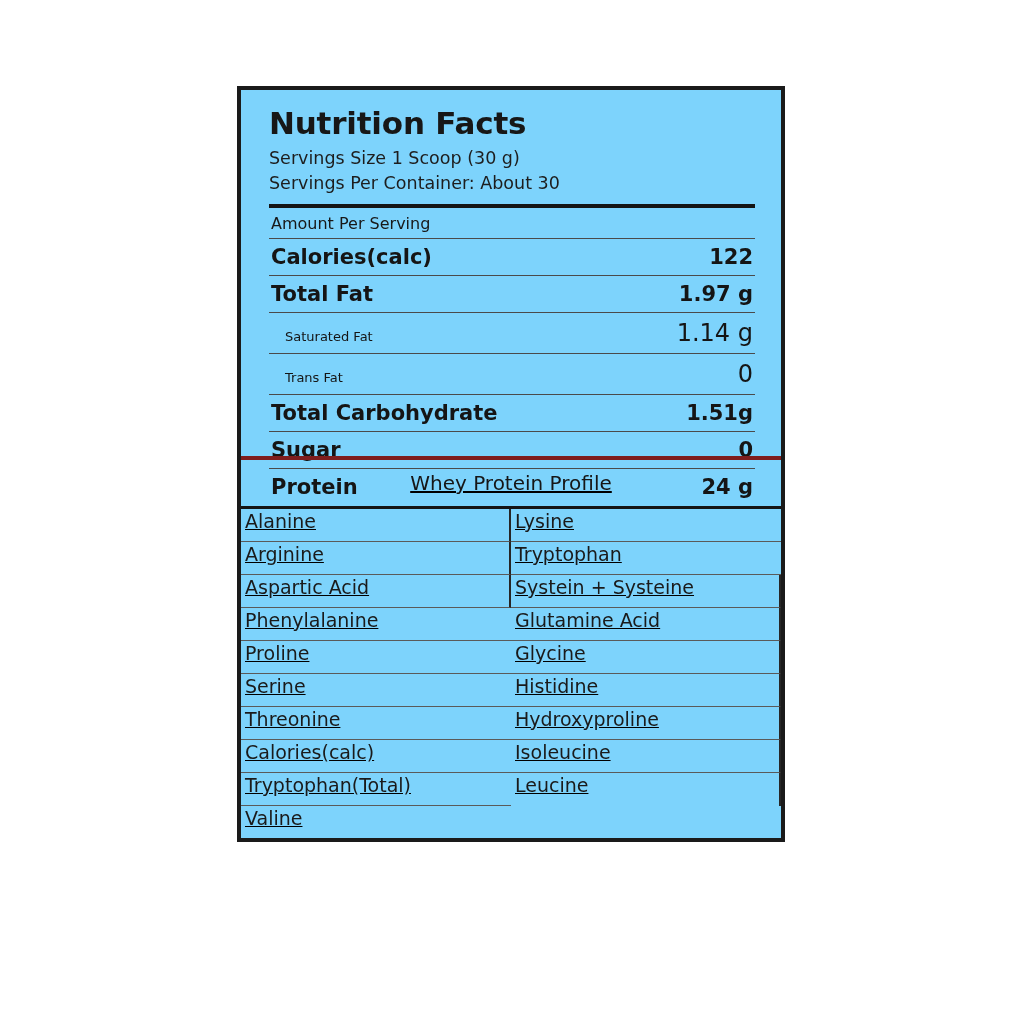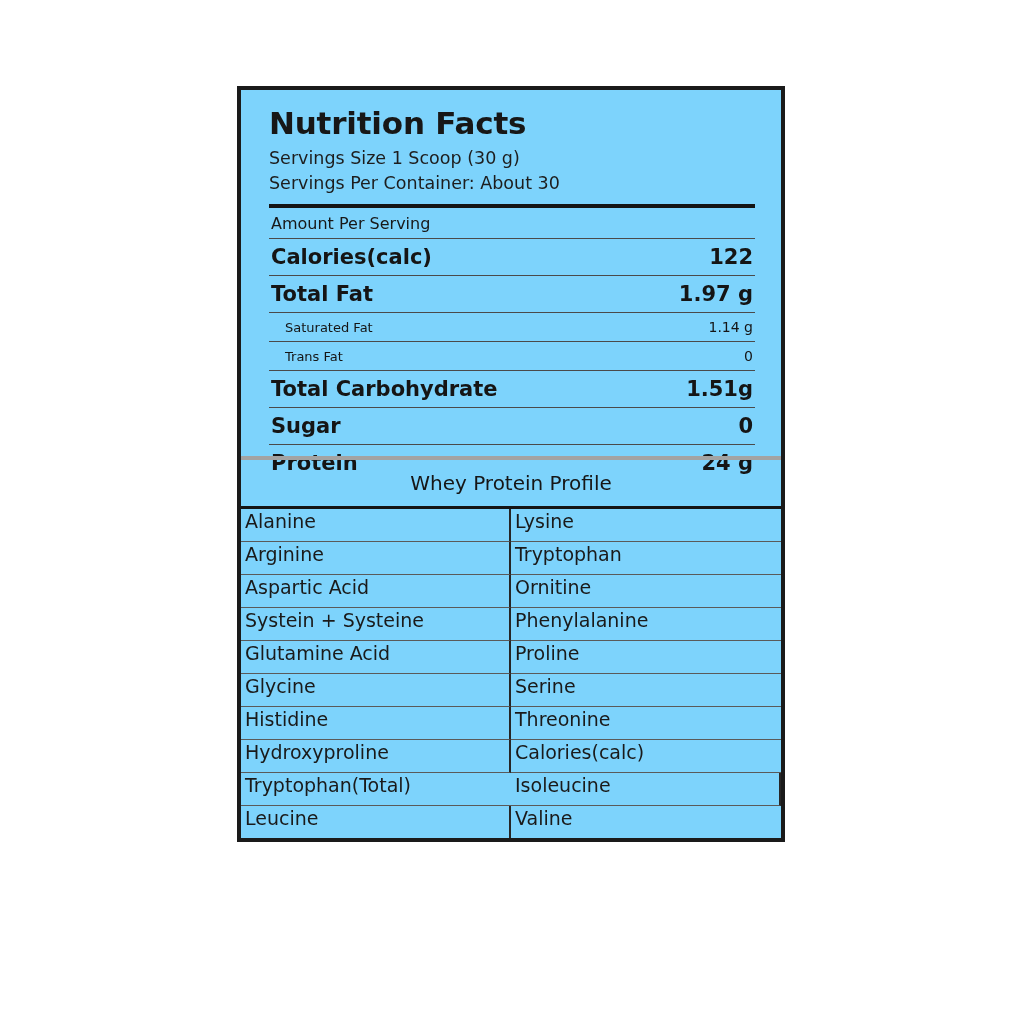--- a/index.html
+++ b/index.html
@@ -67,30 +67,31 @@
   .nf-row.bold .nf-name,
   .nf-row.bold .nf-val {
     font-weight: bold;
     font-size: 21px;
   }
   .nf-row.indent .nf-name {
     padding-left: 14px;
     font-size: 13px;
   }
   .nf-row.indent .nf-val {
-    font-size: 14px;
+    font-size: 24px;
   }
 
   
   .profile {
     position: absolute;
     left: 0px;
     right: 0px;
     bottom: 0px;
-    border-top: 4px solid #a3a3a3;
+    border-top: 4px solid #7f1d1d;
+    text-decoration: underline;
   }
   .profile-header {
     text-align: center;
     font-size: 20px;
     color: #161616;
     padding: 11px 0 11px 0;
     border-bottom: 3px solid #141414;
   }
   .profile-grid {
     display: grid;
@@ -177,39 +178,38 @@
     <div class="profile-header">Whey Protein Profile</div>
     <div class="profile-grid">
 
       <div class="cell col-left">Alanine</div>
       <div class="cell">Lysine</div>
 
       <div class="cell col-left">Arginine</div>
       <div class="cell">Tryptophan</div>
 
       <div class="cell col-left">Aspartic Acid</div>
-      <div class="cell">Ornitine</div>
 
       <div class="cell col-left">Systein + Systeine</div>
       <div class="cell">Phenylalanine</div>
 
       <div class="cell col-left">Glutamine Acid</div>
       <div class="cell">Proline</div>
 
       <div class="cell col-left">Glycine</div>
       <div class="cell">Serine</div>
 
       <div class="cell col-left">Histidine</div>
       <div class="cell">Threonine</div>
 
       <div class="cell col-left">Hydroxyproline</div>
       <div class="cell">Calories(calc)</div>
 
+      <div class="cell col-left">Isoleucine</div>
       <div class="cell">Tryptophan(Total)</div>
-      <div class="cell col-left">Isoleucine</div>
 
       <div class="cell col-left">Leucine</div>
       <div class="cell">Valine</div>
 
     </div>
   </div>
 
 </div>
 
 </body></html>

